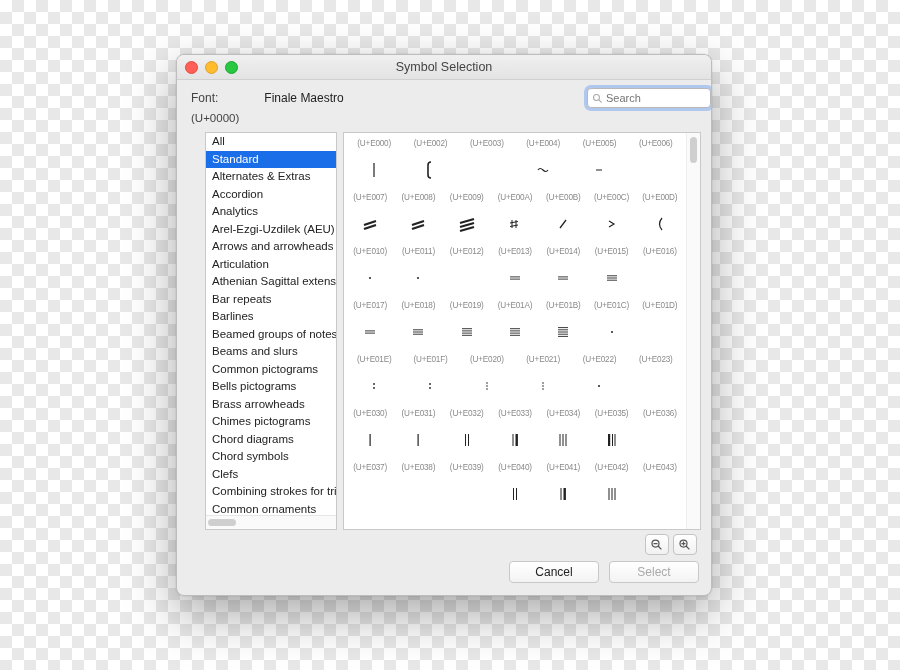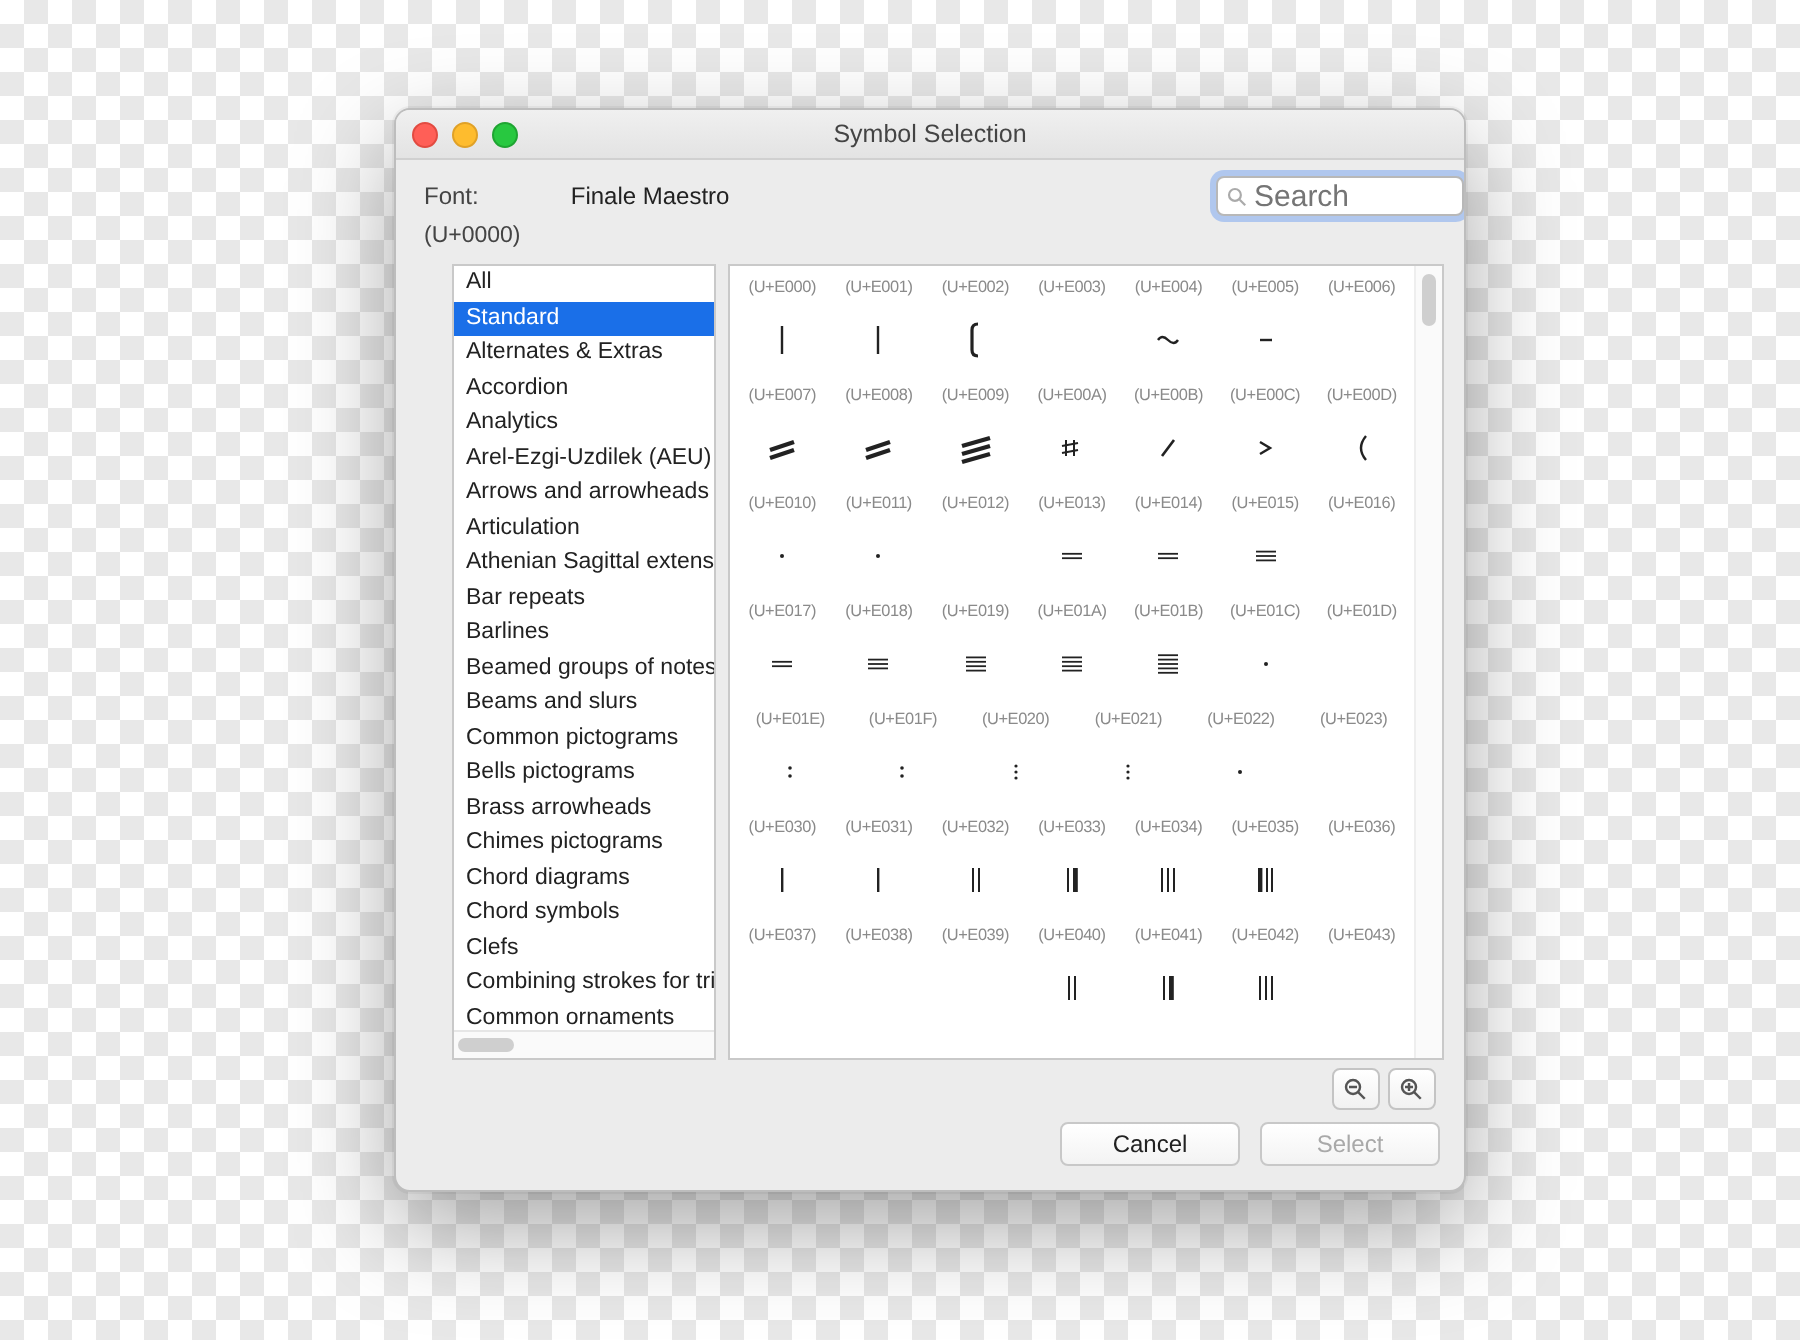--- a/index.html
+++ b/index.html
@@ -7,21 +7,21 @@
     padding: 0;
     width: 900px;
     height: 670px;
     font-family: -apple-system, "Helvetica Neue", Arial, sans-serif;
     background: repeating-conic-gradient(#e8e8e8 0% 25%, #ffffff 0% 50%) 0 0 / 24px 24px;
     font-size: 12px;
     color: #222;
   }
   .window {
     position: absolute;
-    left: 197px;
+    left: 176px;
     top: 54px;
     width: 534px;
     height: 540px;
     background: #ececec;
     border: 1px solid #bdbdbd;
     border-radius: 8px;
     box-shadow: 0 18px 50px rgba(0,0,0,0.35), 0 0 0 1px rgba(0,0,0,0.04);
     overflow: hidden;
     display: flex;
     flex-direction: column;
@@ -60,21 +60,21 @@
     background:#fff;
     border:1px solid #b8b8b8;
     border-radius:4px;
     box-shadow: 0 0 0 3px rgba(66,132,244,0.35);
     display:flex; align-items:center;
     padding:0 4px;
     height:18px;
   }
   .search-wrap input {
     border:none; outline:none; width:100%;
-    font-size:15px; background:transparent;
+    font-size:11px; background:transparent;
     color:#333;
     padding:0;
   }
   .sicon { width:11px; height:11px; flex-shrink:0; margin-right:3px; opacity:.55;}
   .codepoint { color:#444; font-size:11.5px;}
   .body {
     flex:1;
     display:flex;
     padding: 4px 10px 0 28px;
     gap:6px;
@@ -252,28 +252,20 @@
           <div class="row">
             <div class="cell">
               <div class="code">(U+E000)</div>
               <div class="glyph">
                 <svg width="30" height="30" viewBox="0 0 30 30">
                   <line x1="15" y1="8" x2="15" y2="22" stroke="#222" stroke-width="1.2"></line>
                 </svg>
               </div>
             </div>
             <div class="cell">
-              <div class="code">(U+E001)</div>
-              <div class="glyph">
-                <svg width="30" height="30" viewBox="0 0 30 30">
-                  <line x1="15" y1="8" x2="15" y2="22" stroke="#222" stroke-width="1.2"></line>
-                </svg>
-              </div>
-            </div>
-            <div class="cell">
               <div class="code">(U+E002)</div>
               <div class="glyph">
                 <svg width="30" height="30" viewBox="0 0 30 30">
                   <path d="M16 7 Q13 7 13 10 L13 20 Q13 23 16 23" fill="none" stroke="#222" stroke-width="1.6"></path>
                 </svg>
               </div>
             </div>
             <div class="cell">
               <div class="code">(U+E003)</div>
               <div class="glyph"></div>

